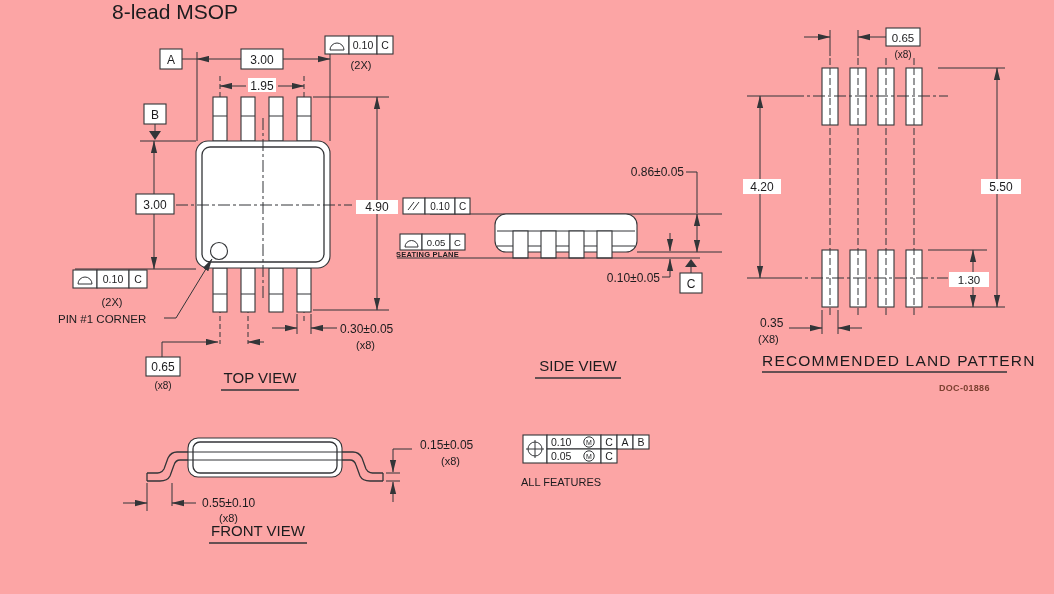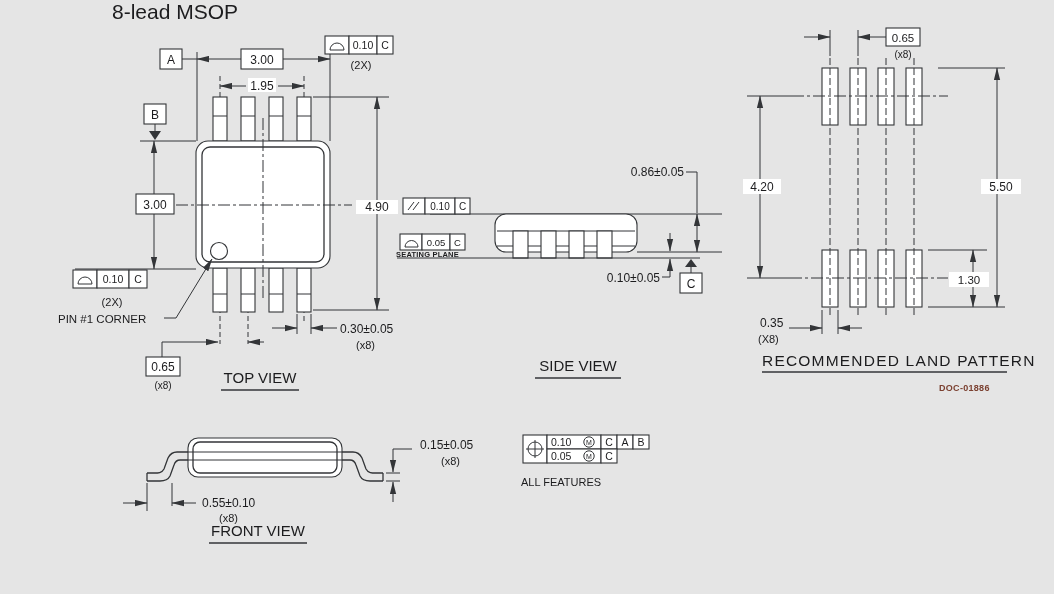--- a/index.html
+++ b/index.html
@@ -1,16 +1,16 @@
 <!DOCTYPE html>
 <html><head>
 <meta charset="utf-8">
 <style>
   html,body{margin:0;padding:0;background:#ffffff;}
-  .page{position:relative;width:1054px;height:594px;background:#e5e5e5;overflow:hidden;}
+  .page{position:relative;width:1054px;height:594px;background:#fca5a5;overflow:hidden;}
   svg{display:block;}
   .t{fill:#1c1c1e;stroke:none;font-family:"Liberation Sans",sans-serif;}
   .doc{fill:#7b4030;stroke:none;font-family:"Liberation Sans",sans-serif;font-weight:bold;}
   .ln{stroke:#333538;stroke-width:1;fill:none;}
   .ln2{stroke:#333538;stroke-width:1.3;fill:none;}
   .box{fill:#ffffff;stroke:#333538;stroke-width:1.1;}
   .wbg{fill:#ffffff;stroke:none;}
   .filldark{fill:#333538;stroke:none;}
 </style>
 </head>

